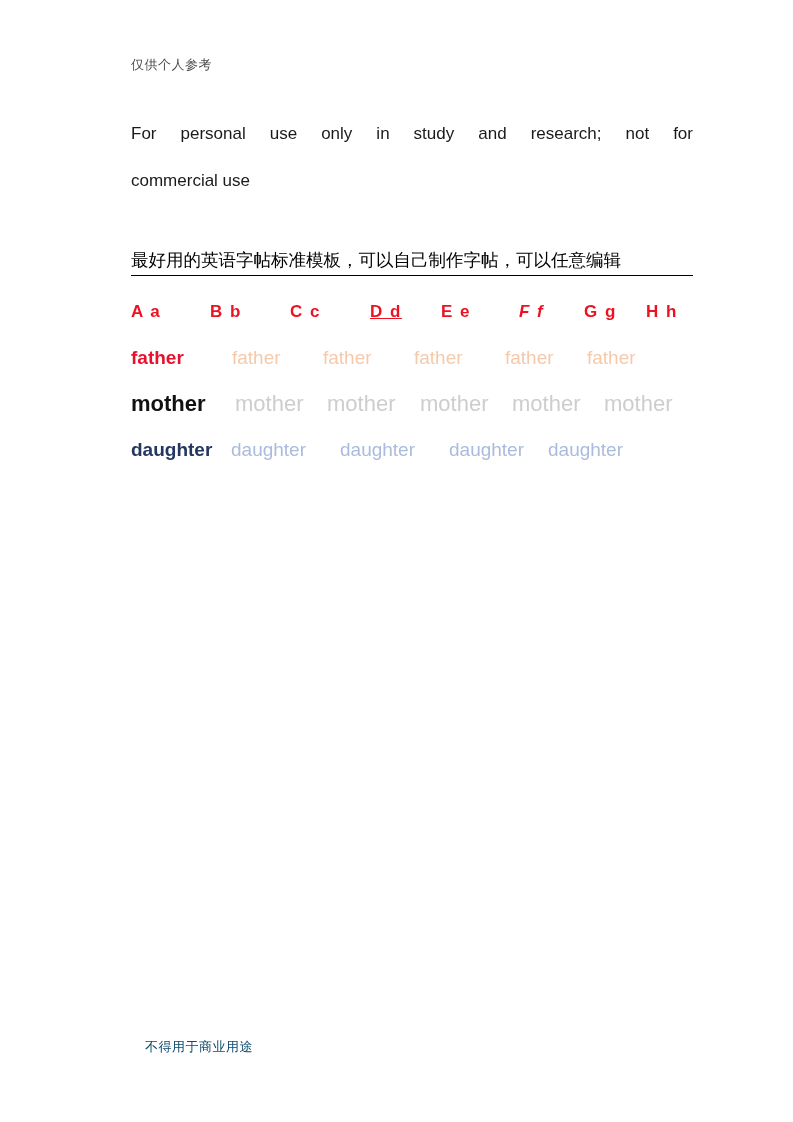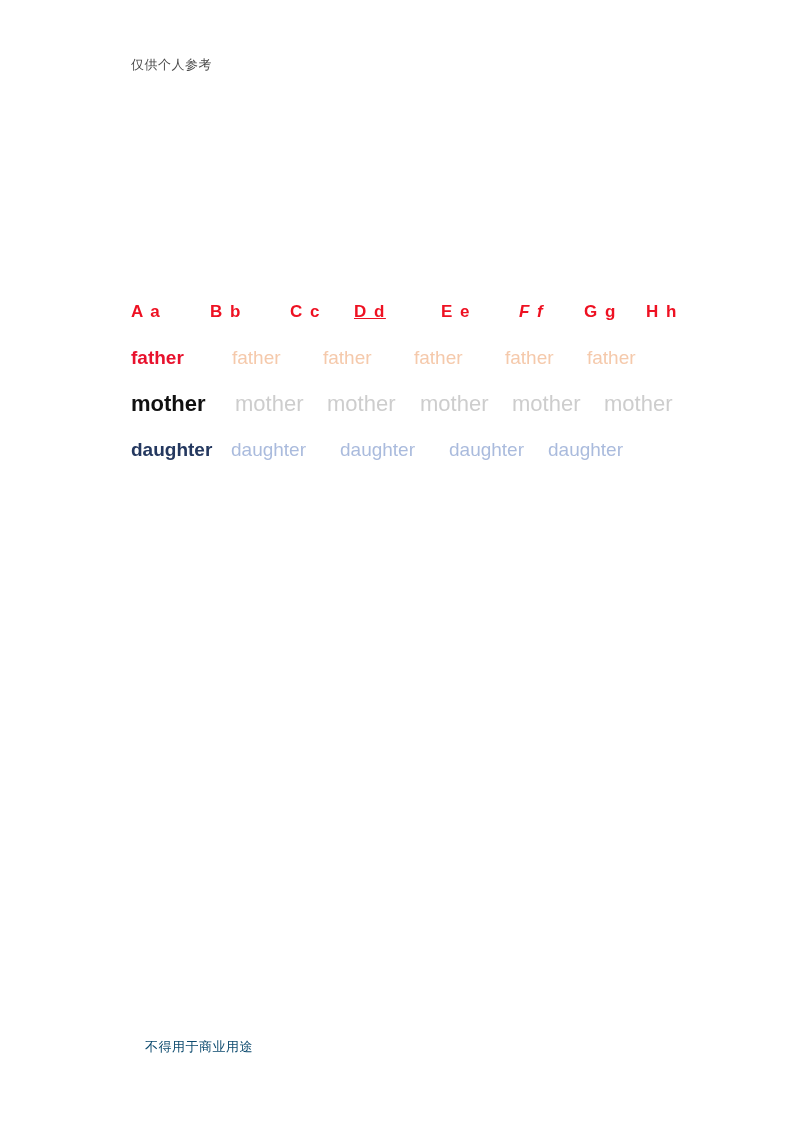--- a/index.html
+++ b/index.html
@@ -141,28 +141,36 @@
     white-space: nowrap;
   }
 </style>
 </head>
 <body>
 
 <div class="page">
 
   <div class="header-note">仅供个人参考</div>
 
-
+  <div class="disclaimer">
+    <span class="line1">For personal use only in study and research; not for</span>
+    <span class="line2">commercial use</span>
+  </div>
+
+  <div class="title-block">
+    <div class="title-text">最好用的英语字帖标准模板，可以自己制作字帖，可以任意编辑</div>
+    <div class="title-rule"></div>
+  </div>
 
   <div class="sheet">
     <div class="row row-alphabet">
         <span class="cell" style="left: 0px; text-align: center;">A a</span>
         <span class="cell" style="left: 79px;">B b</span>
         <span class="cell" style="left: 159px;">C c</span>
-        <span class="cell" style="left: 223px; text-decoration: underline;">D d</span>
+        <span class="cell" style="left: 239px; text-decoration: underline;">D d</span>
         <span class="cell" style="left: 310px;">E e</span>
         <span class="cell" style="left: 388px; font-style: italic;">F f</span>
         <span class="cell" style="left: 453px;">G g</span>
         <span class="cell" style="left: 515px;">H h</span>
       </div>
     <div class="row row-father">
         <span class="cell solid" style="left: 0px;">father</span>
         <span class="cell faded" style="left: 101px;">father</span>
         <span class="cell faded" style="left: 192px;">father</span>
         <span class="cell faded" style="left: 283px;">father</span>

